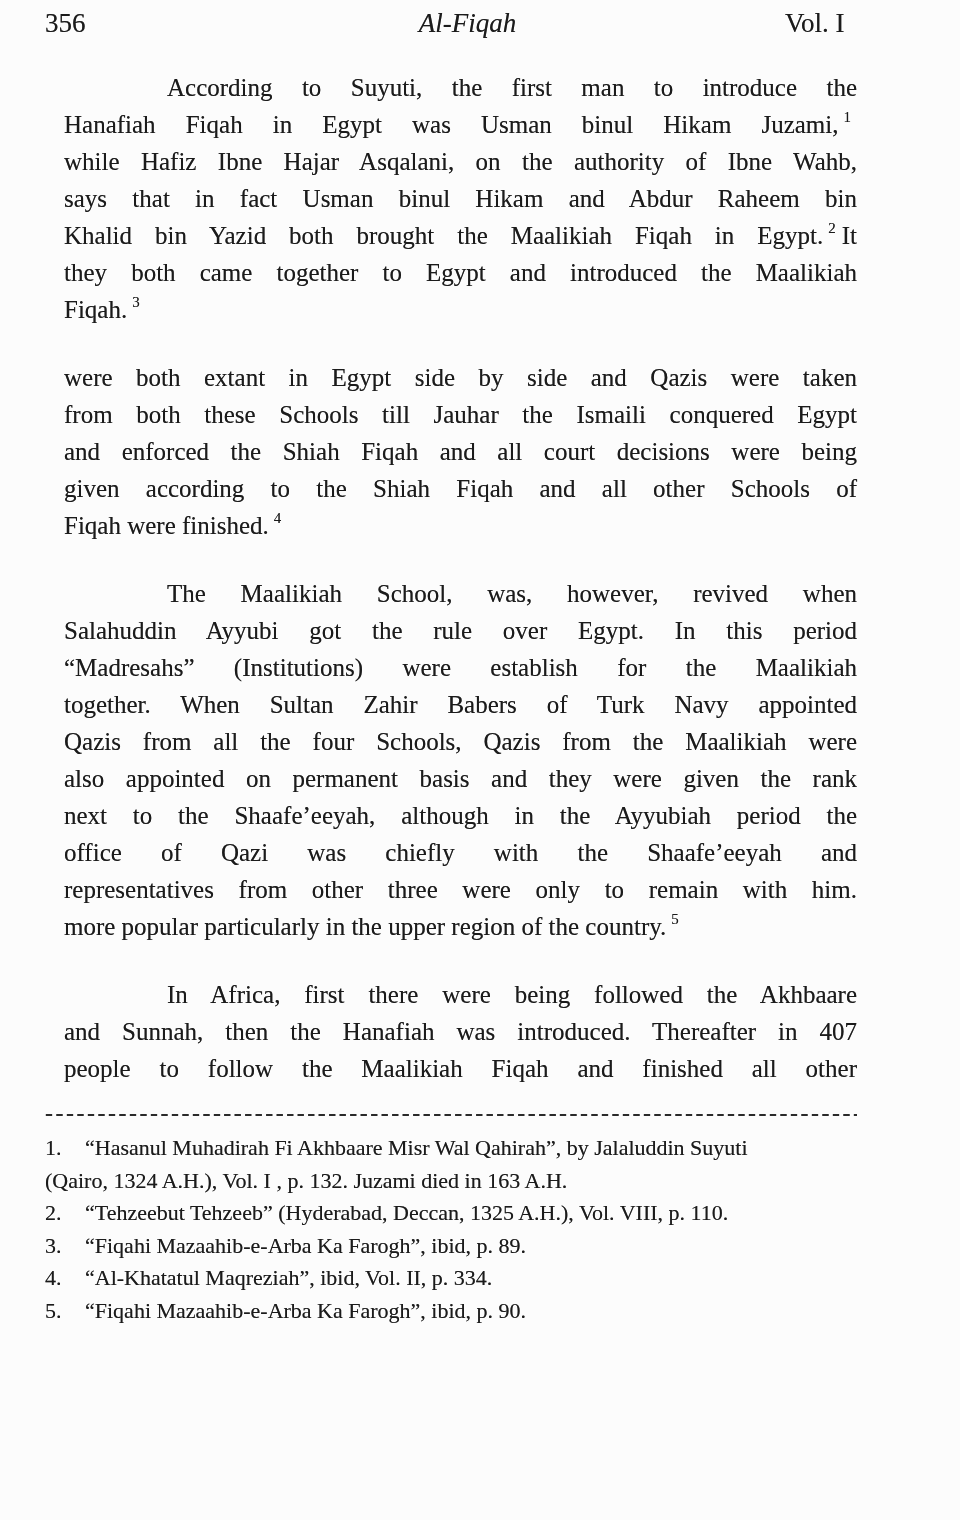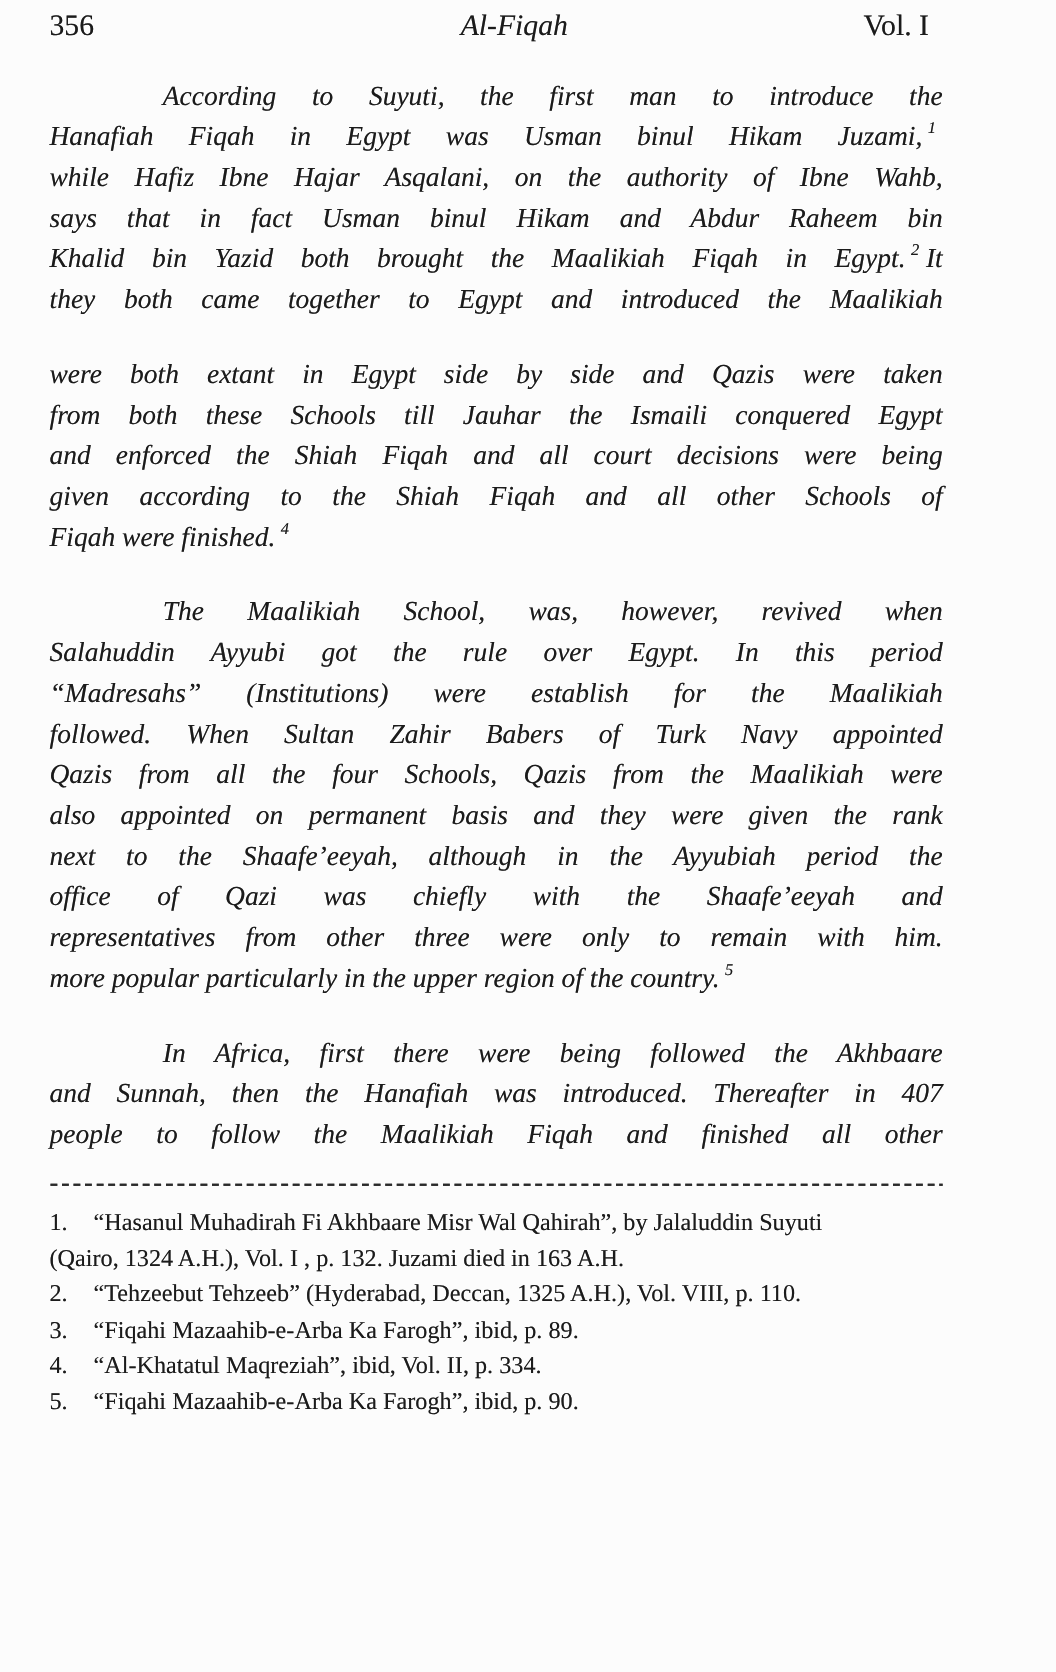--- a/index.html
+++ b/index.html
@@ -19,24 +19,23 @@
   .header {
     display: flex;
     align-items: baseline;
     padding: 8px 0 0 0;
     font-size: 27px;
   }
   .header .page-num { width: 150px; padding-left: 45px; box-sizing: border-box; }
   .header .book-title { flex: 1; text-align: center; font-style: italic; }
   .header .volume { width: 175px; text-align: left; }
   .body-text {
-    padding: 0 103px 0 45px;
+    padding: 0 103px 0 64px;
     font-size: 25px;
     line-height: 37px;
-    font-style: italic;
   }
   .para { margin-top: 31px; }
   .para:first-child { margin-top: 30px; }
   .line {
     text-align: justify;
     text-align-last: justify;
     white-space: normal;
     height: 37px;
     overflow: visible;
   }
@@ -83,35 +82,36 @@
 
   <div class="body-text">
 
     <div class="para">
       <div class="line indent"><span>According to Suyuti, the first man to introduce the</span></div>
       <div class="line"><span>Hanafiah Fiqah in Egypt was Usman binul Hikam Juzami,</span><sup class="fn-ref">1</sup></div>
       <div class="line"><span>while Hafiz Ibne Hajar Asqalani, on the authority of Ibne Wahb,</span></div>
       <div class="line"><span>says that in fact Usman binul Hikam and Abdur Raheem bin</span></div>
       <div class="line"><span>Khalid bin Yazid both brought the Maalikiah Fiqah in Egypt.</span><sup class="fn-ref">2</sup><span>It</span></div>
       <div class="line"><span>they both came together to Egypt and introduced the Maalikiah</span></div>
+      <div class="line last"><span>Fiqah.</span><sup class="fn-ref">3</sup></div>
     </div>
 
     <div class="para">
       <div class="line"><span>were both extant in Egypt side by side and Qazis were taken</span></div>
       <div class="line"><span>from both these Schools till Jauhar the Ismaili conquered Egypt</span></div>
       <div class="line"><span>and enforced the Shiah Fiqah and all court decisions were being</span></div>
       <div class="line"><span>given according to the Shiah Fiqah and all other Schools of</span></div>
       <div class="line last"><span>Fiqah were finished.</span><sup class="fn-ref">4</sup></div>
     </div>
 
     <div class="para">
       <div class="line indent"><span>The Maalikiah School, was, however, revived when</span></div>
       <div class="line"><span>Salahuddin Ayyubi got the rule over Egypt. In this period</span></div>
       <div class="line"><span>“Madresahs” (Institutions) were establish for the Maalikiah</span></div>
-      <div class="line"><span>followed. When Sultan Zahir Babers of Turk Navy appointed</span></div>
+      <div class="line"><span>together. When Sultan Zahir Babers of Turk Navy appointed</span></div>
       <div class="line"><span>Qazis from all the four Schools, Qazis from the Maalikiah were</span></div>
       <div class="line"><span>also appointed on permanent basis and they were given the rank</span></div>
       <div class="line"><span>next to the Shaafe’eeyah, although in the Ayyubiah period the</span></div>
       <div class="line"><span>office of Qazi was chiefly with the Shaafe’eeyah and</span></div>
       <div class="line"><span>representatives from other three were only to remain with him.</span></div>
       <div class="line last"><span>more popular particularly in the upper region of the country.</span><sup class="fn-ref">5</sup></div>
     </div>
 
     <div class="para">
       <div class="line indent"><span>In Africa, first there were being followed the Akhbaare</span></div>

